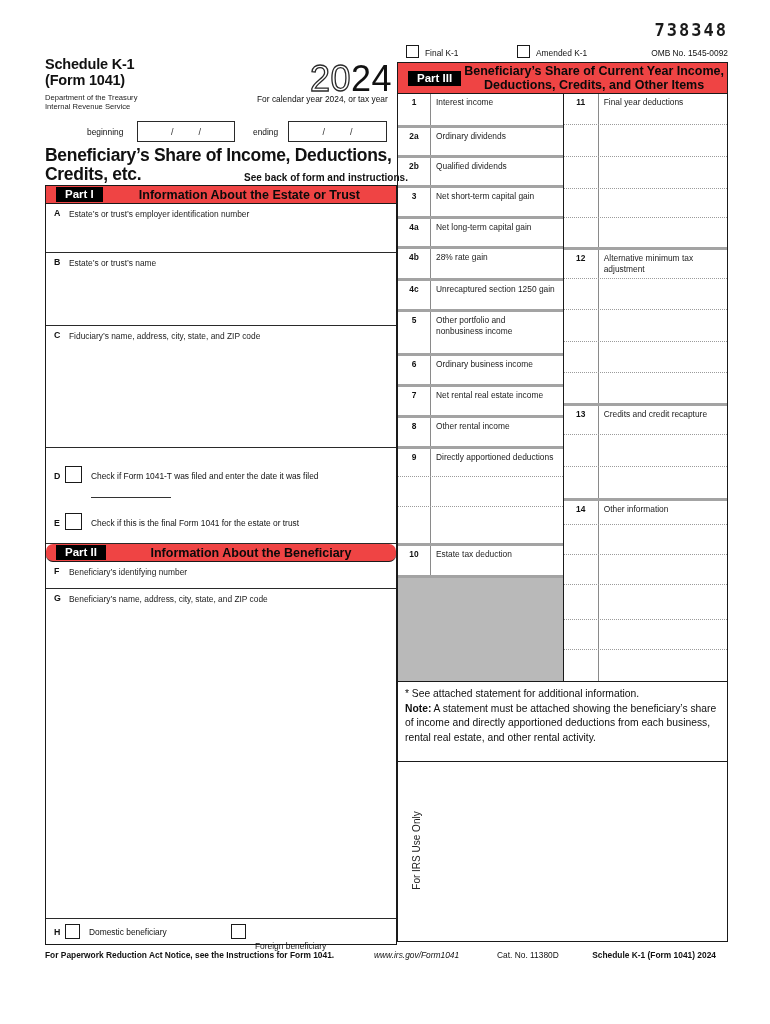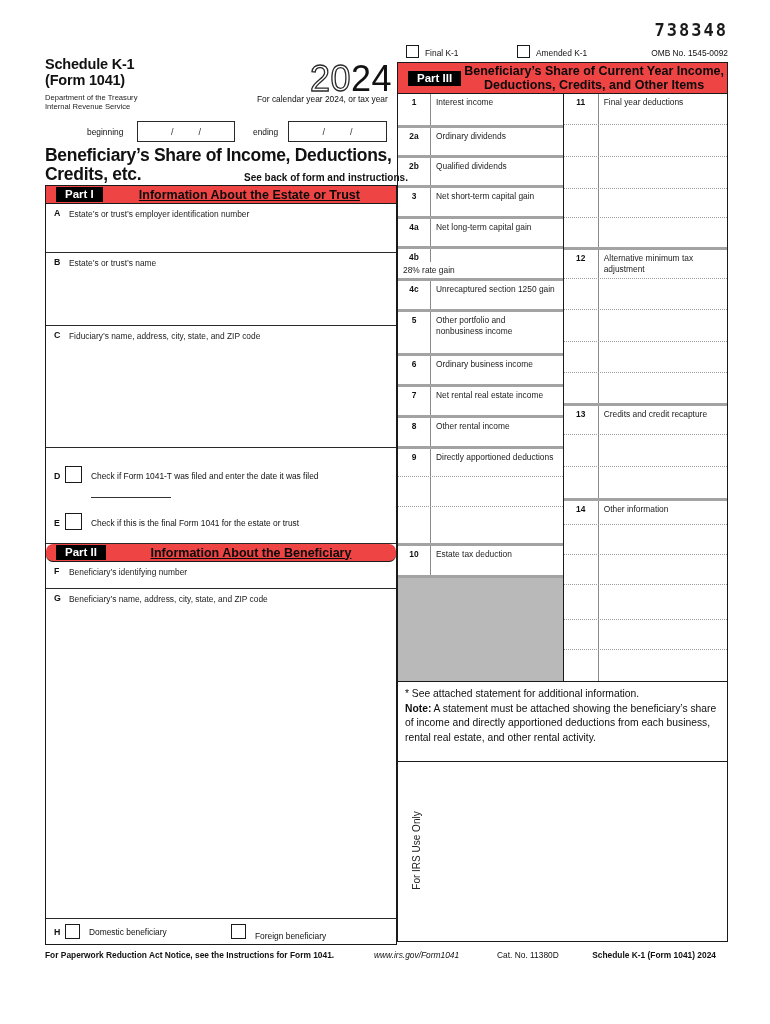--- a/index.html
+++ b/index.html
@@ -20,21 +20,21 @@
   .yr-o { color:#fff; -webkit-text-stroke:1.3px #2a2a2a; }
   .calline { font-size:8.4px;padding-left:11px; }
   .smlbl { font-size:8.4px; }
   .datebox { position:absolute; border:1px solid #2a2a2a; height:21px; text-align:center;
     font-size:9px; color:#333; padding-top:5px; background:#fff; }
   .title1 { font-size:17.5px; font-weight:bold; letter-spacing:-0.3px; line-height:1.1; }
   .seeback { font-size:10px; font-weight:bold; }
   .leftcol { border:1.2px solid #1a1a1a; background:#fff; }
   .pbar { display:flex; align-items:center; background:#ef4444; border-bottom:1.2px solid #1a1a1a; padding-left:10px; }
   .pbox { background:#000; color:#fff; font-weight:bold; font-size:11.5px; padding:1px 9px 2px 9px; }
-  .ptitle { flex:1; text-align:center; font-weight:bold; font-size:12.5px; color:#0a0a0a;text-decoration:underline; }
+  .ptitle { flex:1; text-align:center; font-weight:bold; font-size:12.5px; color:#0a0a0a; }
   .ptitle2 { flex:1; text-align:center; font-weight:bold; font-size:12.5px; line-height:1.15; color:#0a0a0a; }
   .fbox { position:relative; border-bottom:1px solid #2a2a2a; padding:4px 0 0 0; }
   .fbox:last-child { border-bottom:none; }
   .flet { position:absolute; left:8px; top:4px; font-size:8.8px; font-weight:bold; }
   .flbl { position:absolute; left:23px; top:4.5px; font-size:8.4px; color:#1c1c1c; }
   .ckbox { display:inline-block; border:1.4px solid #1a1a1a; background:#fff; }
   .rightsec { border:1.2px solid #1a1a1a; display:flex; flex-direction:column; }
   .p3grid { display:flex; height:587px; }
   .p3col-l { width:166px; display:flex; flex-direction:column; border-right:1.1px solid #1a1a1a; }
   .p3col-r { width:163.6px; display:flex; flex-direction:column; }
@@ -134,21 +134,21 @@
     <div class="fbox" style="height:330px;">
       <span class="flet">G</span>
       <span class="flbl">Beneficiary’s name, address, city, state, and ZIP code</span>
     </div>
 
     <div class="fbox" style="height:27px; border-bottom:none;">
       <span class="abs b" style="left:8px; top:8px; font-size:8.8px;">H</span>
       <span class="ckbox abs" style="left:19px; top:5px; width:15px; height:15px;"></span>
       <span class="abs smlbl" style="left:43px; top:8px;">Domestic beneficiary</span>
       <span class="ckbox abs" style="left:185px; top:5px; width:15px; height:15px;"></span>
-      <span class="abs smlbl" style="left:209px; top:12px;">Foreign beneficiary</span>
+      <span class="abs smlbl" style="left:209px; top:22px;">Foreign beneficiary</span>
     </div>
   </div>
 
   <div class="abs rightsec" style="left:397px; top:62px; width:331px; height:880px;">
 
     <div class="pbar" style="height:31px; border-bottom:1.1px solid #1a1a1a;">
       <span class="pbox">Part III</span>
       <span class="ptitle2">
         <div>Beneficiary’s Share of Current Year Income,</div>
         <div>Deductions, Credits, and Other Items</div>
@@ -171,21 +171,21 @@
           <div class="p3val"><span>Qualified dividends</span></div>
         </div>
         <div class="p3row st" style="height:31px;">
           <div class="p3num">3</div>
           <div class="p3val"><span>Net short-term capital gain</span></div>
         </div>
         <div class="p3row st" style="height:30px;">
           <div class="p3num">4a</div>
           <div class="p3val"><span>Net long-term capital gain</span></div>
         </div>
-        <div class="p3row st" style="height:32px;flex-direction:column;">
+        <div class="p3row st" style="height:32px;">
           <div class="p3num">4b</div>
           <div class="p3val"><span>28% rate gain</span></div>
         </div>
         <div class="p3row st" style="height:31px;">
           <div class="p3num">4c</div>
           <div class="p3val"><span>Unrecaptured section 1250 gain</span></div>
         </div>
         <div class="p3row st" style="height:44px;">
           <div class="p3num">5</div>
           <div class="p3val" style="padding-right:26px;"><span>Other portfolio and nonbusiness income</span></div>

